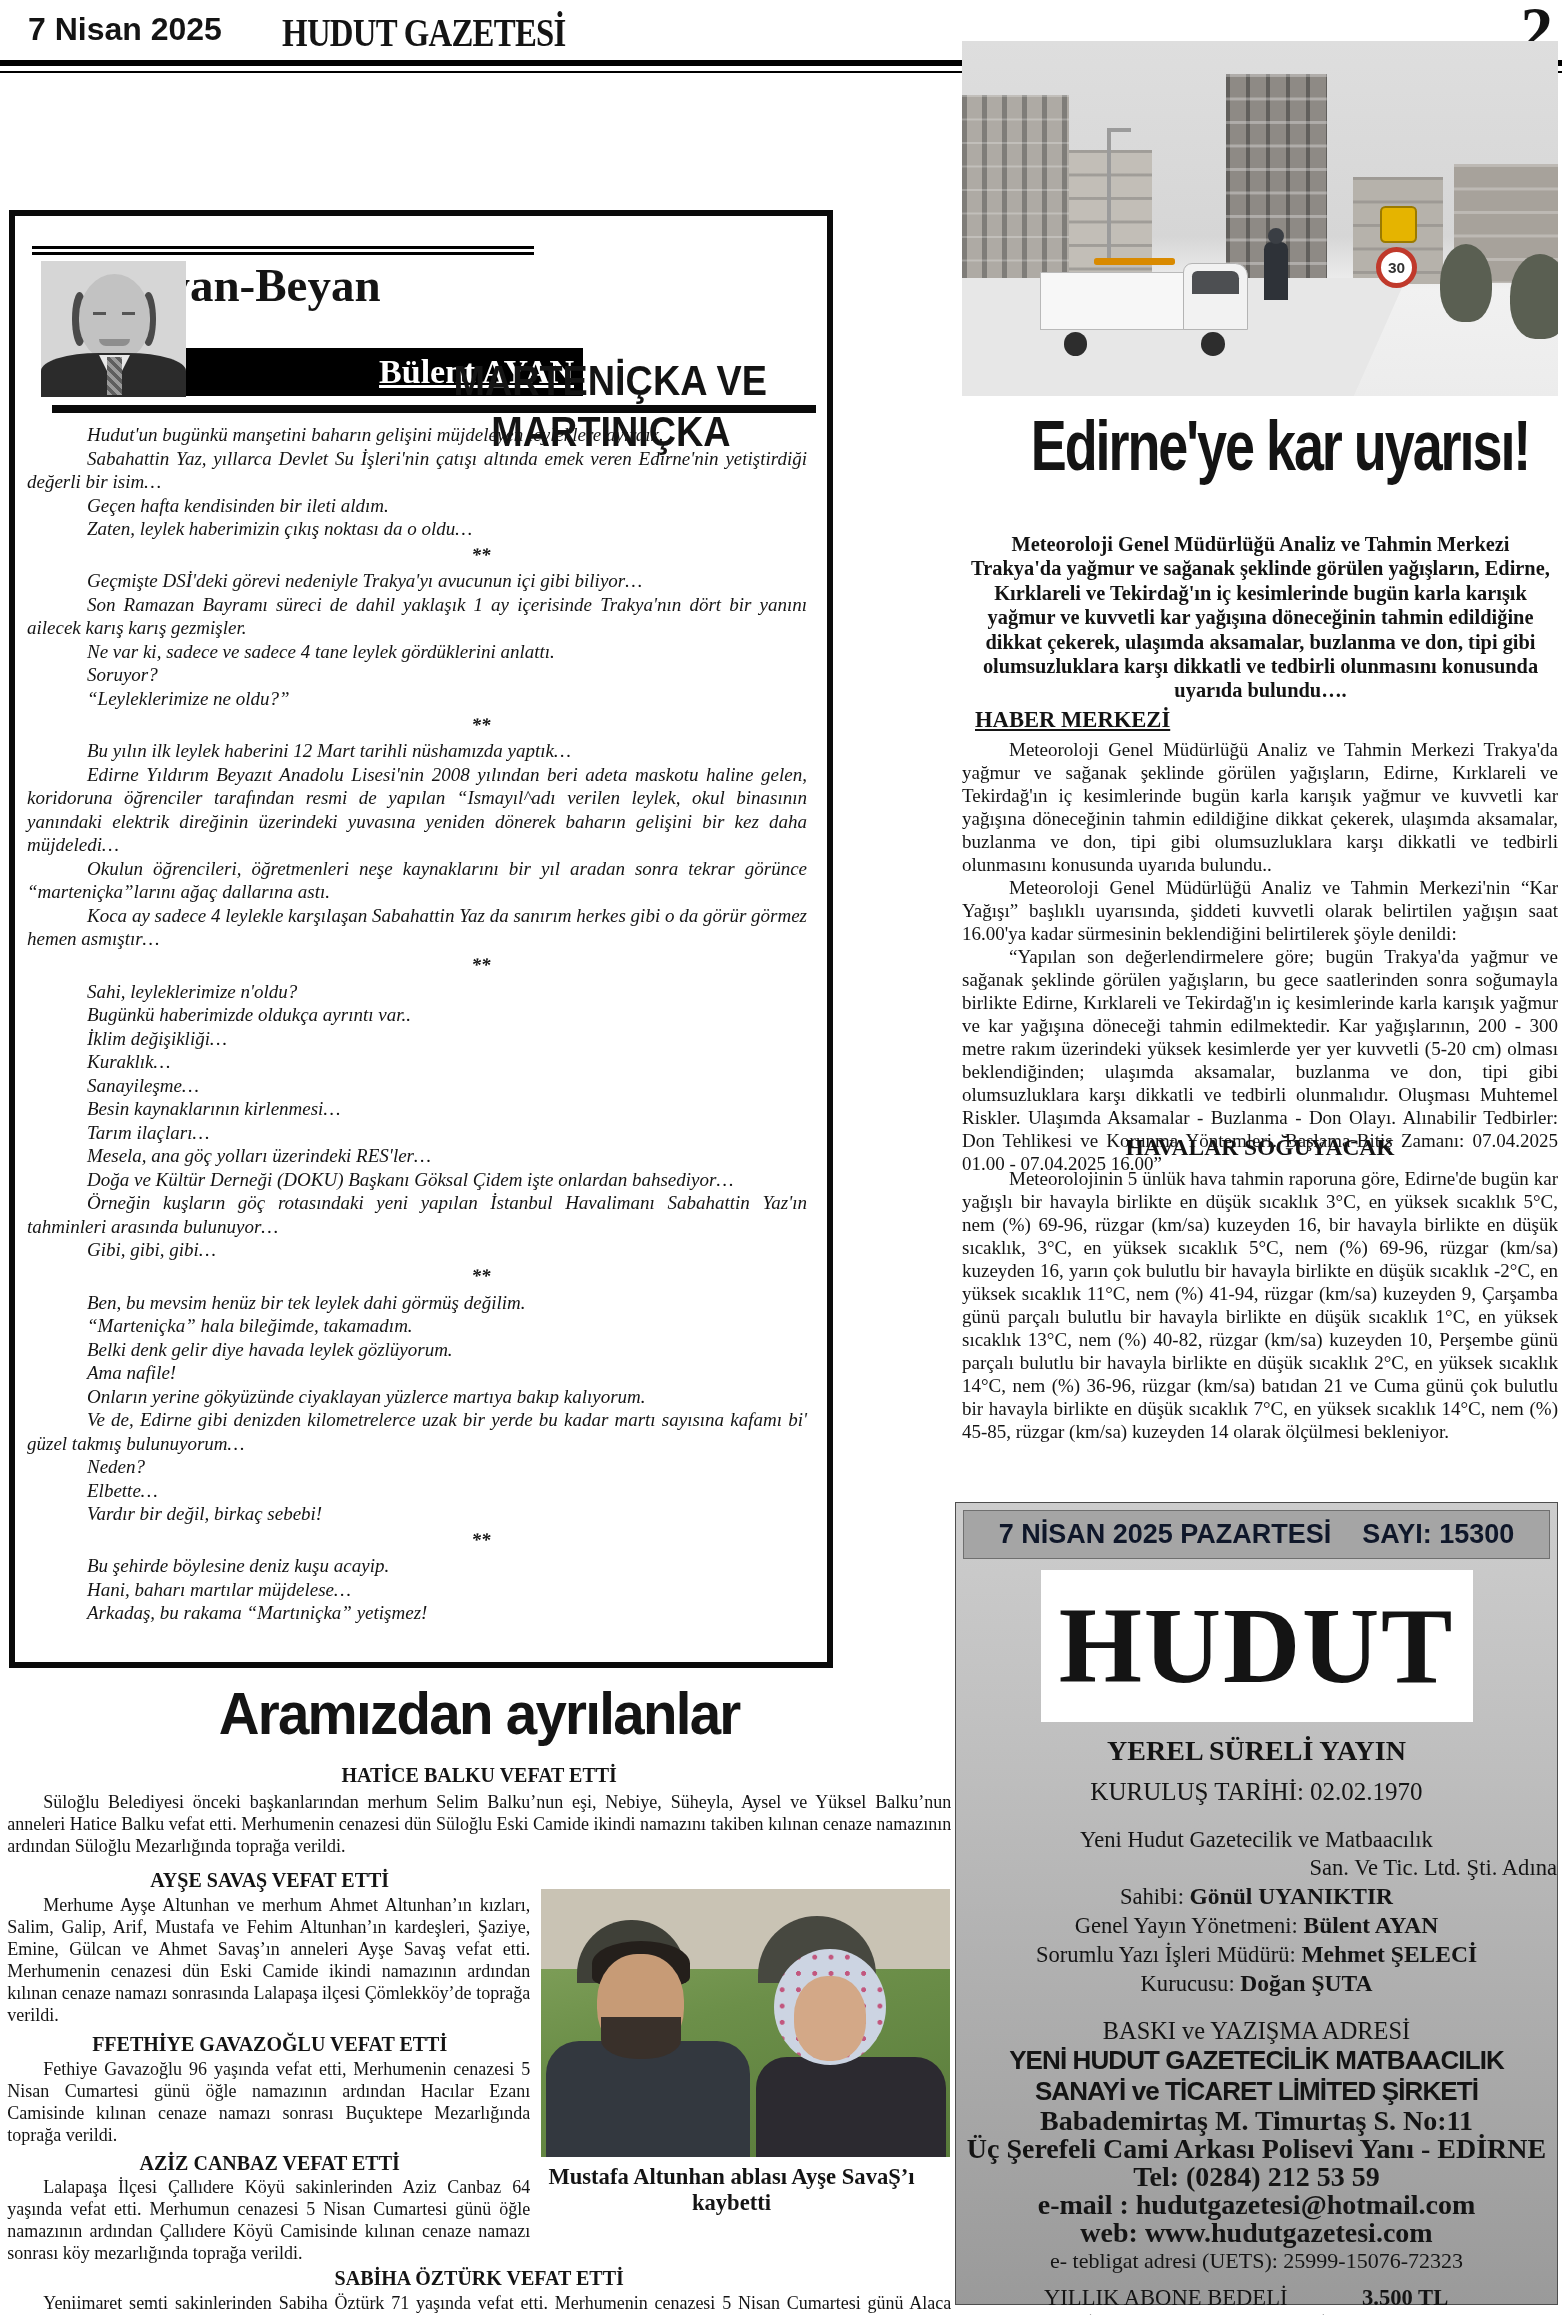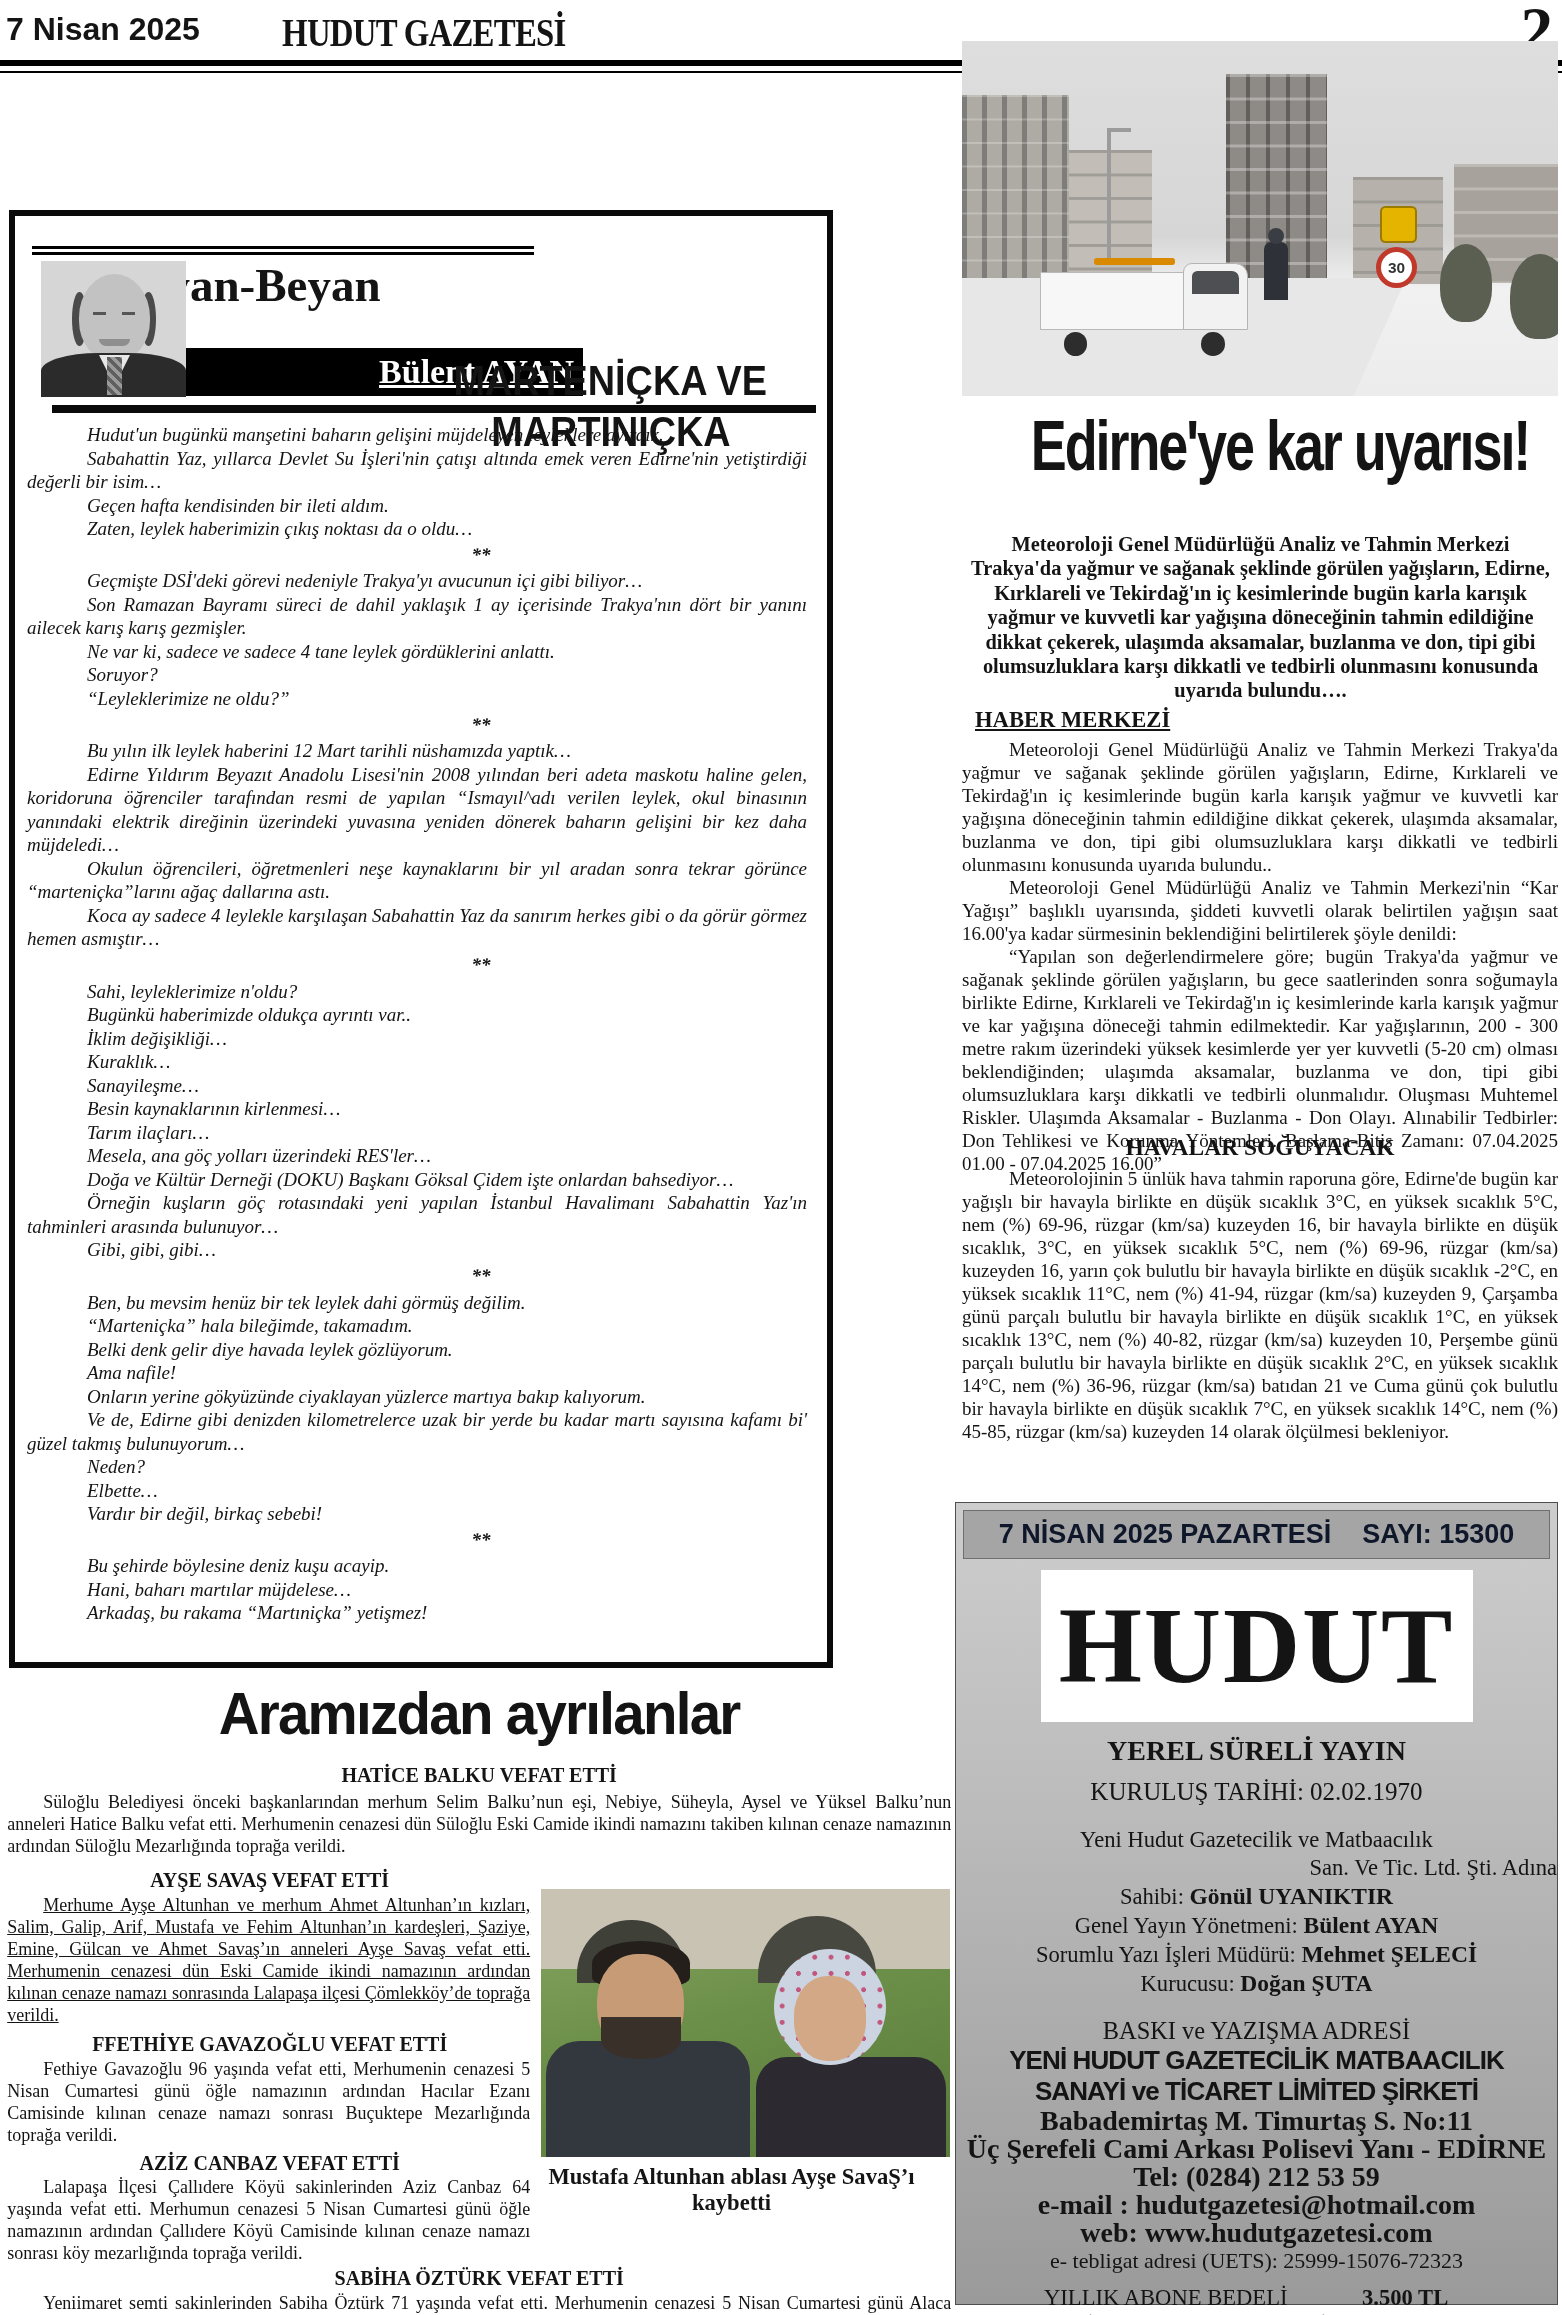--- a/index.html
+++ b/index.html
@@ -1,21 +1,21 @@
 <!DOCTYPE html>
 <html style="font-size:14.5px"><head>
 <meta charset="utf-8">
 <style>
   html,body{margin:0;padding:0;background:#e9e9e9;}
   .page{position:relative;width:1562px;height:2316px;background:#ffffff;overflow:hidden;
         font-family:"Liberation Serif", serif;color:#141414;}
   .abs{position:absolute;}
 
   
-  .hdr-date{left:6px;top:11px;font-family:"Liberation Sans",sans-serif;font-weight:bold;font-size:32px;}
+  .hdr-date{left:28px;top:11px;font-family:"Liberation Sans",sans-serif;font-weight:bold;font-size:32px;}
   .hdr-title{left:0;right:715px;top:9px;text-align:center;font-size:40px;font-weight:bold;
              letter-spacing:-0.9px;}
   .hdr-title span{display:inline-block;transform:scaleX(.82);transform-origin:center;}
   .hdr-page{right:9px;top:-7.2px;font-size:65px;font-weight:bold;}
   .hdr-rule1{left:0;top:60px;width:1562px;height:6.3px;background:#000;}
   .hdr-rule2{left:0;top:71px;width:1562px;height:1.8px;background:#000;}
 
   
   .ayan-box{left:9px;top:210px;width:812px;height:1446px;border:6.3px solid #0a0a0a;background:#fff;}
   .ab-rule-a{left:32px;top:246px;width:502px;height:2.7px;background:#000;}
@@ -51,21 +51,21 @@
   
   .obit-title{left:0px;top:1679px;width:959px;text-align:center;
       font-family:"Liberation Sans",sans-serif;font-weight:bold;font-size:60px;letter-spacing:-1.8px;}
   .obit-title span{display:inline-block;transform:scaleX(.94);}
   .obit-h{font-weight:bold;font-size:20px;text-align:center;}
   .obit-t{font-size:18px;line-height:22px;text-align:justify;}
   .obit-t .ind{display:inline-block;width:36px;}
   .oh1{left:7.2px;top:1764px;width:944px;}
   .ot1{left:7.2px;top:1791px;width:944px;}
   .oh2{left:7.2px;top:1869px;width:525px;}
-  .ot2{left:7.2px;top:1894px;width:523px;text-decoration:underline;}
+  .ot2{left:7.2px;top:1894px;width:523px;}
   .oh3{left:7.2px;top:2033px;width:525px;}
   .ot3{left:7.2px;top:2058px;width:523px;}
   .oh4{left:7.2px;top:2152px;width:525px;}
   .ot4{left:7.2px;top:2176px;width:523px;}
   .oh5{left:7.2px;top:2267px;width:944px;}
   .ot5{left:7.2px;top:2292px;width:944px;}
   .obit-caption{left:507px;top:2164px;width:449px;text-align:center;font-weight:bold;font-size:22.6px;}
 
   
   .selfie{left:541px;top:1889px;width:409px;height:268px;overflow:hidden;

